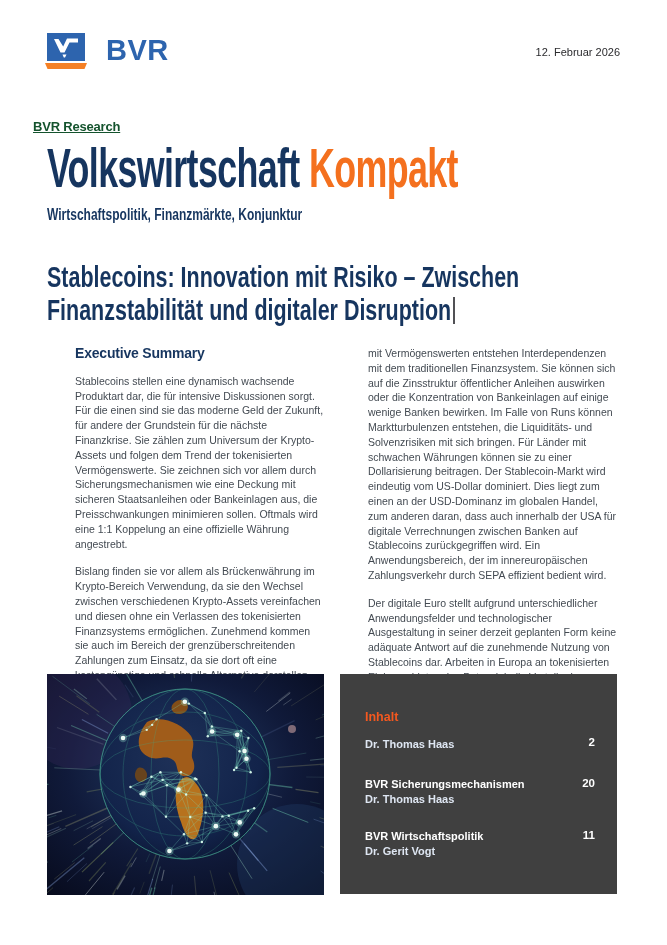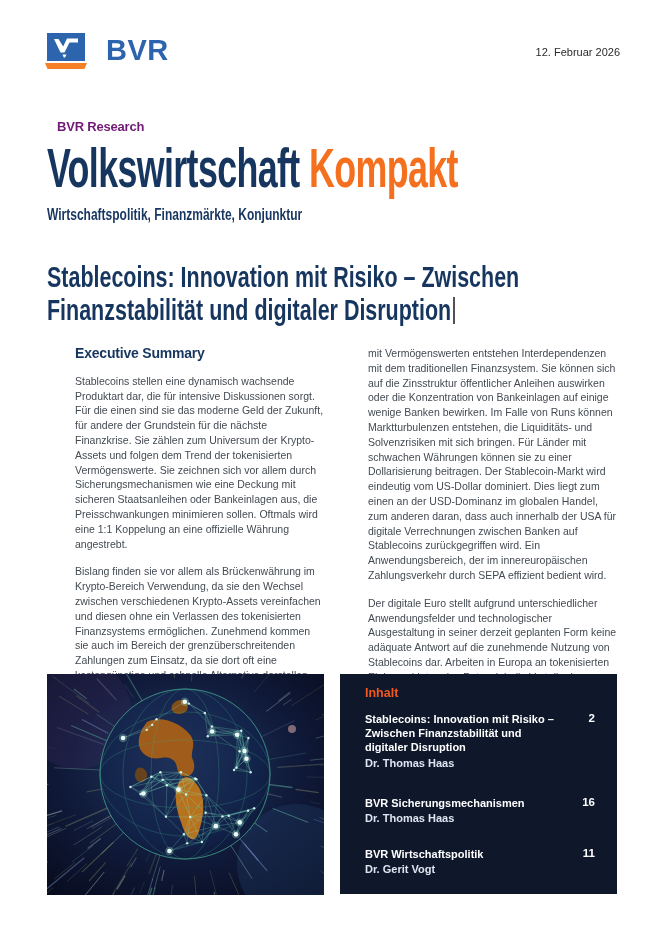--- a/index.html
+++ b/index.html
@@ -7,41 +7,41 @@
     position:relative;width:667px;height:945px;background:#ffffff;overflow:hidden;
     font-family:"Liberation Sans", sans-serif;
   }
   
   .logo-square{position:absolute;left:47px;top:33px;width:38px;height:28px;background:#2D64AE;}
   .logo-square svg{display:block;width:38px;height:28px;}
   .logo-bar{position:absolute;left:45px;top:63px;width:42px;height:6px;background:#F58025;
     clip-path:polygon(0 0,100% 0,94% 100%,6% 100%);}
   .wordmark{position:absolute;left:106px;top:34px;font-size:29px;font-weight:bold;color:#2D64AE;letter-spacing:.5px;}
   .date{position:absolute;right:47px;top:46px;font-size:11px;color:#2B2B2E;text-align:right;}
-  .research{position:absolute;left:57px;top:119px;font-size:13px;font-weight:bold;color:#701a75;letter-spacing:-.2px;}
+  .research{position:absolute;left:33px;top:119px;font-size:13px;font-weight:bold;color:#14532d;letter-spacing:-.2px;text-decoration:underline;}
   .main-title{position:absolute;left:47px;top:139px;font-size:56px;line-height:58px;font-weight:bold;color:#16355F;
     white-space:nowrap;transform:scaleX(.64);transform-origin:0 0;letter-spacing:-1px;}
   .main-title .accent{color:#F4701E;}
   .subtitle{position:absolute;left:47px;top:206px;font-size:16px;font-weight:bold;color:#16355F;
     white-space:nowrap;transform:scaleX(.75);transform-origin:0 0;}
   
   .article-title{position:absolute;left:47px;top:261px;font-size:29px;line-height:33px;font-weight:bold;color:#16355F;}
   .article-title .tline{white-space:nowrap;transform:scaleX(.74);transform-origin:0 50%;}
   .caret{display:inline-block;width:2px;height:27px;background:#15151A;margin-left:3px;vertical-align:-4px;}
   
   .columns{position:absolute;left:47px;top:346px;width:570px;display:flex;gap:16px;}
   .col{width:277px;font-size:10.5px;line-height:14.8px;color:#434A52;}
   .col p{margin:0 0 13px 0;hyphens:auto;padding-left:28px;-webkit-hyphens:auto;}
   .exec-heading{font-size:14px;font-weight:bold;color:#16355F;margin:0 0 10px 0;letter-spacing:-.2px;}
   
   .hero{position:absolute;left:47px;top:674px;width:277px;height:221px;overflow:hidden;background:#0a1026;}
   .hero svg{display:block;}
   
-  .toc{position:absolute;left:340px;top:674px;width:277px;height:220px;background:#0f172a;
-    box-sizing:border-box;padding:12px 22px 0 25px;color:#ffffff;}
+  .toc{position:absolute;left:340px;top:674px;width:277px;height:220px;background:#404040;
+    box-sizing:border-box;padding:36px 22px 0 25px;color:#ffffff;}
   .toc-heading{color:#F4581F;font-weight:bold;font-size:12.5px;margin:0 0 12px 0;}
   .toc-entry{display:flex;align-items:flex-start;cursor:pointer;}
   .toc-titlewrap{flex:1;padding-right:10px;}
   .toc-title{font-weight:bold;font-size:11px;line-height:14.2px;}
   .toc-author{font-weight:bold;font-size:11px;line-height:14.2px;color:#DEE6F2;margin-top:1px;}
   .toc-page{width:22px;text-align:right;font-weight:bold;font-size:11.5px;}
   .toc-gap1{height:26px;}
   .toc-gap2{height:22px;}
 </style>
 </head>
@@ -496,33 +496,32 @@
           <circle cx="154.94385338947177" cy="168.02376122400165" r="1.2" fill="#dffff2" opacity="0.9"></circle>
         </g>
     </svg>
   </div>
 
   <div class="toc">
     <p class="toc-heading">Inhalt</p>
 
     <div class="toc-entry">
       <div class="toc-titlewrap">
-        <div class="toc-title">Stablecoins: Innovation mit Risiko – Zwischen Finanzstabilität und digitaler Disruption</div>
         <div class="toc-author">Dr. Thomas Haas</div>
       </div>
       <div class="toc-page">2</div>
     </div>
     <div class="toc-gap1"></div>
 
     <div class="toc-entry">
       <div class="toc-titlewrap">
         <div class="toc-title">BVR Sicherungsmechanismen</div>
         <div class="toc-author">Dr. Thomas Haas</div>
       </div>
-      <div class="toc-page">16</div>
+      <div class="toc-page">20</div>
     </div>
     <div class="toc-gap2"></div>
 
     <div class="toc-entry">
       <div class="toc-titlewrap">
         <div class="toc-title">BVR Wirtschaftspolitik</div>
         <div class="toc-author">Dr. Gerit Vogt</div>
       </div>
       <div class="toc-page">11</div>
     </div>

